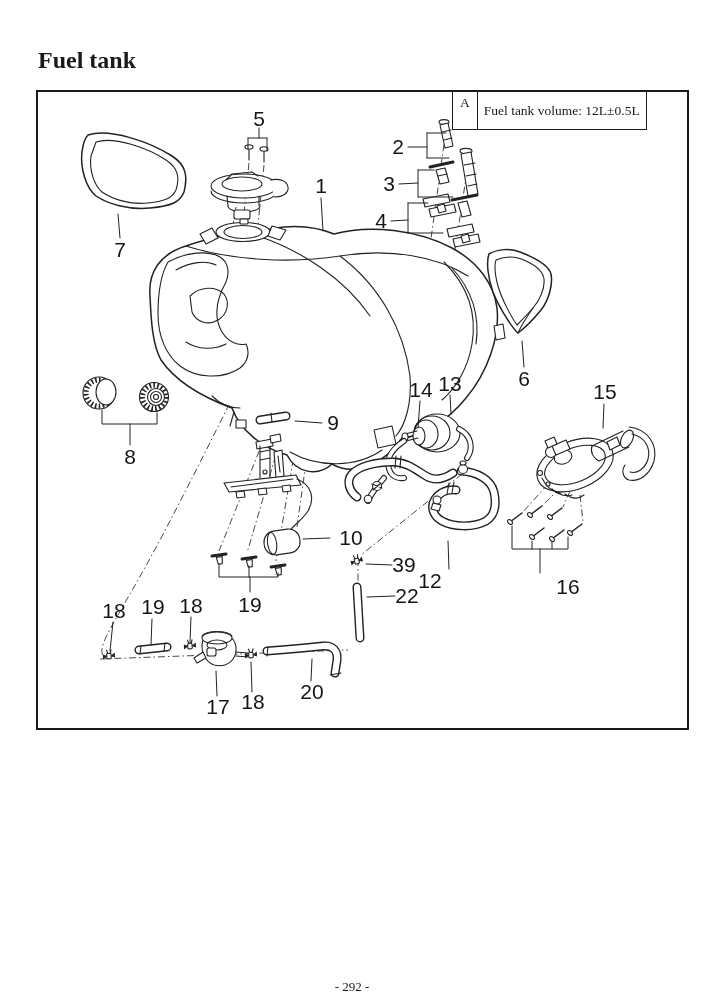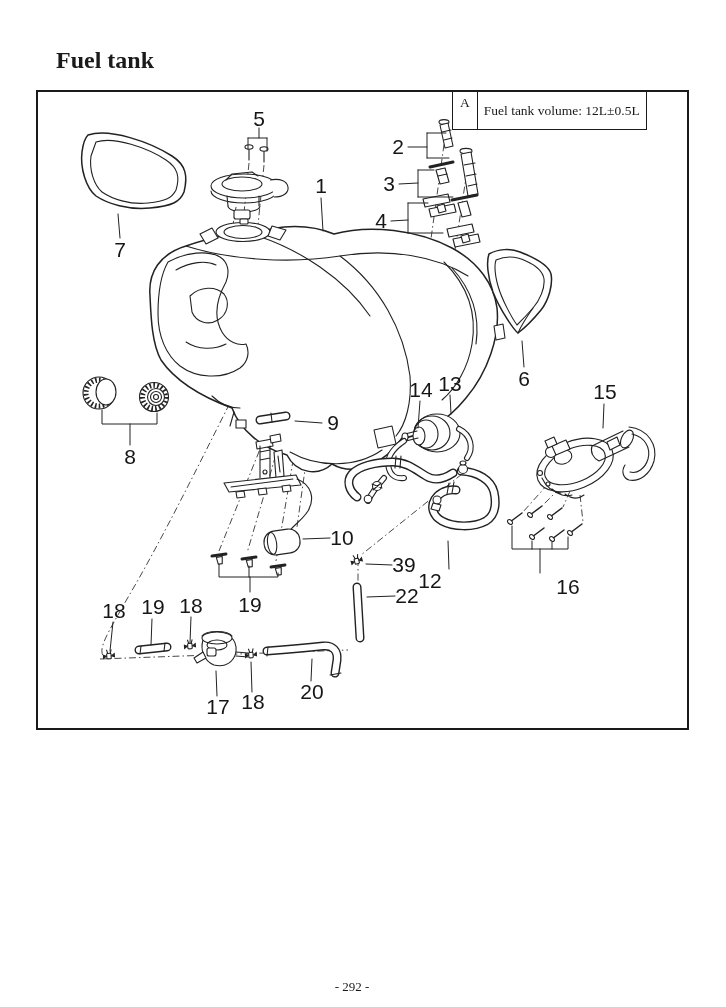--- a/index.html
+++ b/index.html
@@ -1,18 +1,18 @@
 <!DOCTYPE html>
 <html><head>
 <meta charset="utf-8">
 <style>
   html,body{margin:0;padding:0;background:#fff;}
   #page{position:relative;width:726px;height:1007px;background:#fff;overflow:hidden;
         font-family:"Liberation Serif",serif;color:#1a1a1a;}
-  #title{position:absolute;left:56px;top:47px;font-size:24px;font-weight:bold;
+  #title{position:absolute;left:38px;top:47px;font-size:24px;font-weight:bold;
          font-family:"Liberation Serif",serif;}
   #frame{position:absolute;left:36px;top:90px;width:653px;height:640px;
          border:2px solid #1a1a1a;box-sizing:border-box;}
   #art{position:absolute;left:0;top:0;width:726px;height:1007px;}
   #infobox{position:absolute;left:452px;top:91px;display:flex;
            border:1.4px solid #1a1a1a;background:#fff;z-index:3;}
   #infobox .cell{font-size:13.5px;line-height:19px;padding:9px 6px;
                  font-family:"Liberation Serif",serif;}
   #infobox .ref{border-right:1.4px solid #1a1a1a;padding:1px 7px;}
   .callout{position:absolute;transform:translate(-50%,-50%);z-index:2;
@@ -343,21 +343,21 @@
 
   <div class="callout" style="left:321px;top:186px">1</div>
   <div class="callout" style="left:398px;top:147px">2</div>
   <div class="callout" style="left:389px;top:184px">3</div>
   <div class="callout" style="left:381px;top:221px">4</div>
   <div class="callout" style="left:259px;top:119px">5</div>
   <div class="callout" style="left:524px;top:379px">6</div>
   <div class="callout" style="left:120px;top:250px">7</div>
   <div class="callout" style="left:130px;top:457px">8</div>
   <div class="callout" style="left:333px;top:423px">9</div>
-  <div class="callout" style="left:342px;top:538px">10</div>
+  <div class="callout" style="left:351px;top:538px">10</div>
   <div class="callout" style="left:250px;top:605px">19</div>
   <div class="callout" style="left:430px;top:581px">12</div>
   <div class="callout" style="left:450px;top:384px">13</div>
   <div class="callout" style="left:421px;top:390px">14</div>
   <div class="callout" style="left:605px;top:392px">15</div>
   <div class="callout" style="left:568px;top:587px">16</div>
   <div class="callout" style="left:218px;top:707px">17</div>
   <div class="callout" style="left:114px;top:611px">18</div>
   <div class="callout" style="left:191px;top:606px">18</div>
   <div class="callout" style="left:253px;top:702px">18</div>

